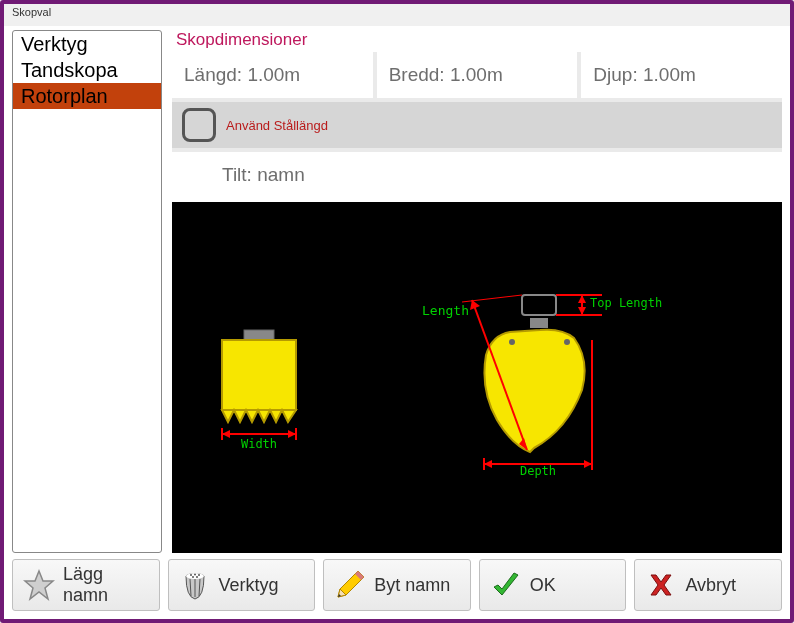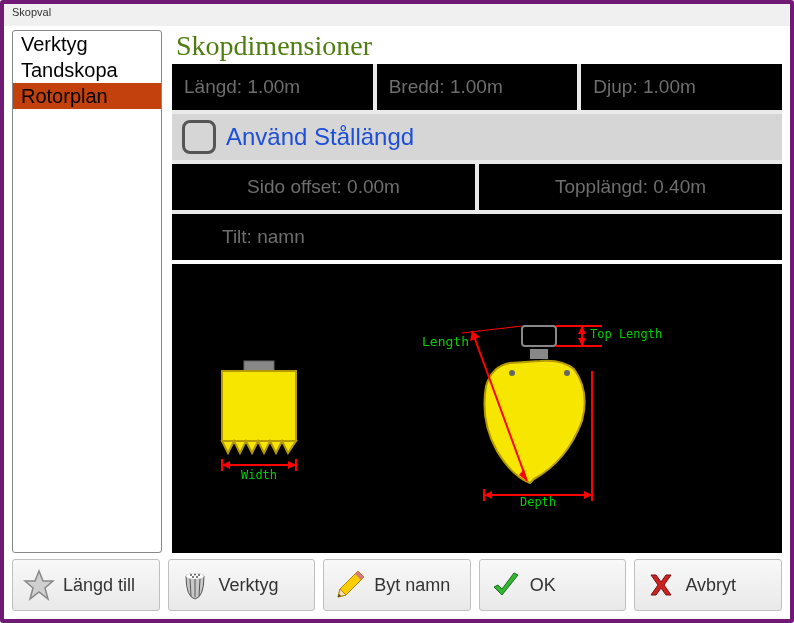--- a/index.html
+++ b/index.html
@@ -56,39 +56,38 @@
   }
   .sidebar-item.selected {
     background: #c2410c;
   }
   .main {
     flex: 1;
     display: flex;
     flex-direction: column;
   }
   .section-title {
-    font-size: 28px;
+    font-size: 17px;
     padding: 0 0 2px 4px;
-    color: #4d7c0f;
-    font-family: Liberation Serif, serif;
+    color: #be185d;
   }
   .grid {
     display: flex;
     flex-direction: column;
     gap: 4px;
     background: #eaeaea;
     padding: 0 0 0 0;
   }
   .row {
     display: flex;
     gap: 4px;
   }
   .cell {
     flex: 1;
-    background: #000000;
+    background: #ffffff;
     color: #6e6e6e;
     font-size: 19px;
     padding: 12px 12px;
     display: flex;
     align-items: center;
   }
   .cell.full { flex: 1; }
   .checkbox-cell {
     flex: 1;
     background: #d6d6d6;
@@ -98,22 +97,22 @@
     gap: 10px;
   }
   .chk {
     width: 34px;
     height: 34px;
     border: 3px solid #555;
     border-radius: 8px;
     background: #d6d6d6;
   }
   .chk-label {
-    font-size: 24px;
-    color: #1d4ed8;
+    font-size: 13px;
+    color: #b91c1c;
   }
   .diagram {
     margin-top: 4px;
     background: #000;
     flex: 1;
     min-height: 190px;
     position: relative;
   }
   .diagram svg {
     width: 100%;
@@ -169,24 +168,20 @@
             <div class="cell">Bredd: 1.00m</div>
             <div class="cell">Djup: 1.00m</div>
           </div>
           <div class="row">
             <div class="checkbox-cell">
               <div class="chk"></div>
               <div class="chk-label">Använd Stållängd</div>
             </div>
           </div>
           <div class="row">
-            <div class="cell" style="justify-content:center">Sido offset: 0.00m</div>
-            <div class="cell" style="justify-content:center">Topplängd: 0.40m</div>
-          </div>
-          <div class="row">
             <div class="cell full" style="padding-left:50px">Tilt: namn</div>
           </div>
         </div>
 
         <div class="diagram">
           <svg viewBox="0 0 610 195">
 
             <rect x="72" y="50" width="30" height="10" fill="#888" stroke="#666"></rect>
             <rect x="50" y="60" width="74" height="70" fill="#f7e600" stroke="#b59b00" stroke-width="2"></rect>
             <path d="M 50 130 L 56 142 L 62 130 L 68 142 L 74 130 L 80 142 L 86 130 L 92 142 L 98 130 L 104 142 L 110 130 L 116 142 L 124 130 Z" fill="#f7e600" stroke="#b59b00" stroke-width="2"></path>
@@ -229,21 +224,21 @@
       </div>
     </div>
 
     <div class="button-row">
       <div class="btn">
         <span class="icon">
           <svg viewBox="0 0 32 32">
               <path d="M16 2 L20 12 L30 12 L22 19 L25 30 L16 23 L7 30 L10 19 L2 12 L12 12 Z" fill="#cfcfcf" stroke="#888" stroke-width="1.5"></path>
             </svg>
         </span>
-        <span>Längd till</span>
+        <span>Lägg namn</span>
       </div>
       <div class="btn">
         <span class="icon">
           <svg viewBox="0 0 32 32">
             <ellipse cx="16" cy="7" rx="9" ry="3" fill="#555"></ellipse>
             <path d="M7 7 Q7 28 16 30 Q25 28 25 7 Z" fill="#c8c8c8" stroke="#555"></path>
             <line x1="11" y1="10" x2="12" y2="27" stroke="#555"></line>
             <line x1="16" y1="10" x2="16" y2="28" stroke="#555"></line>
             <line x1="21" y1="10" x2="20" y2="27" stroke="#555"></line>
             <ellipse cx="16" cy="7" rx="9" ry="3" fill="#fff"></ellipse>

